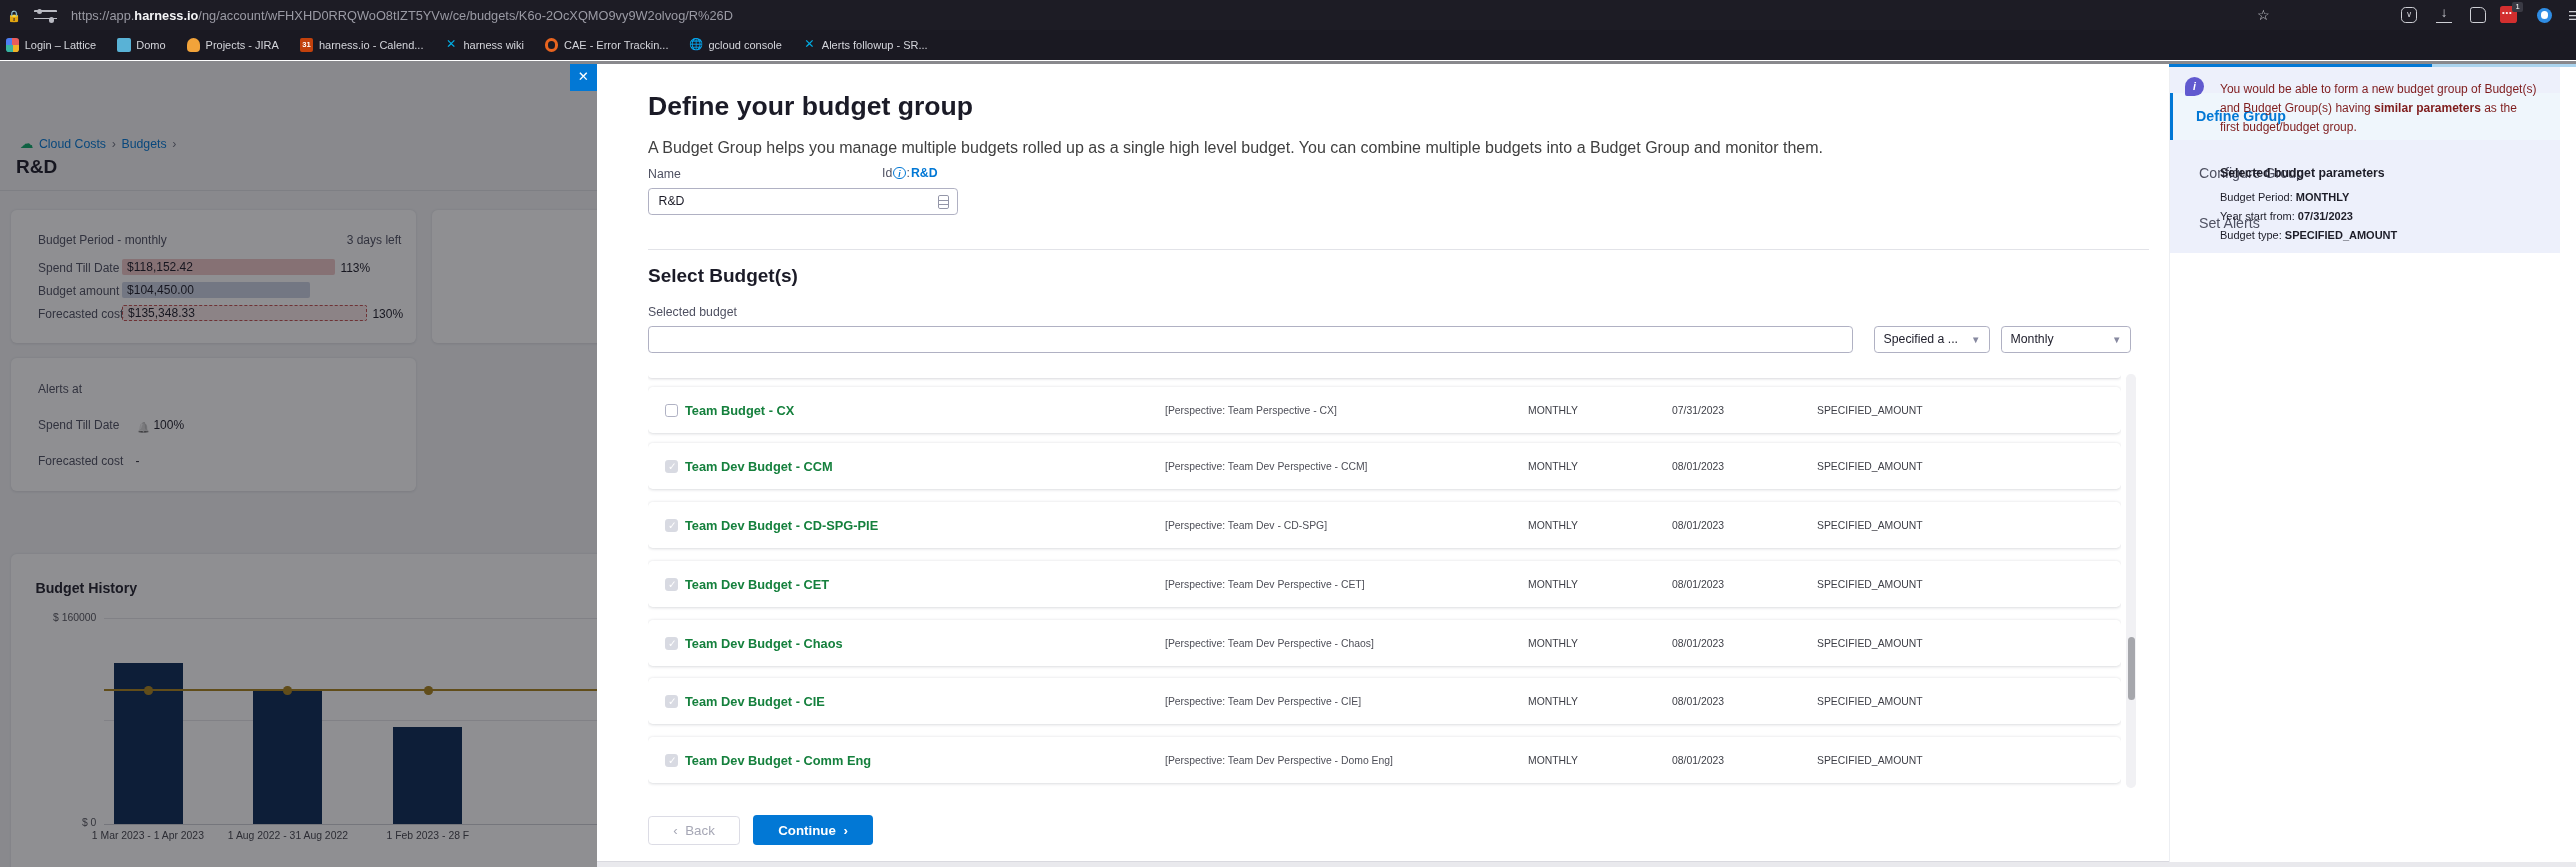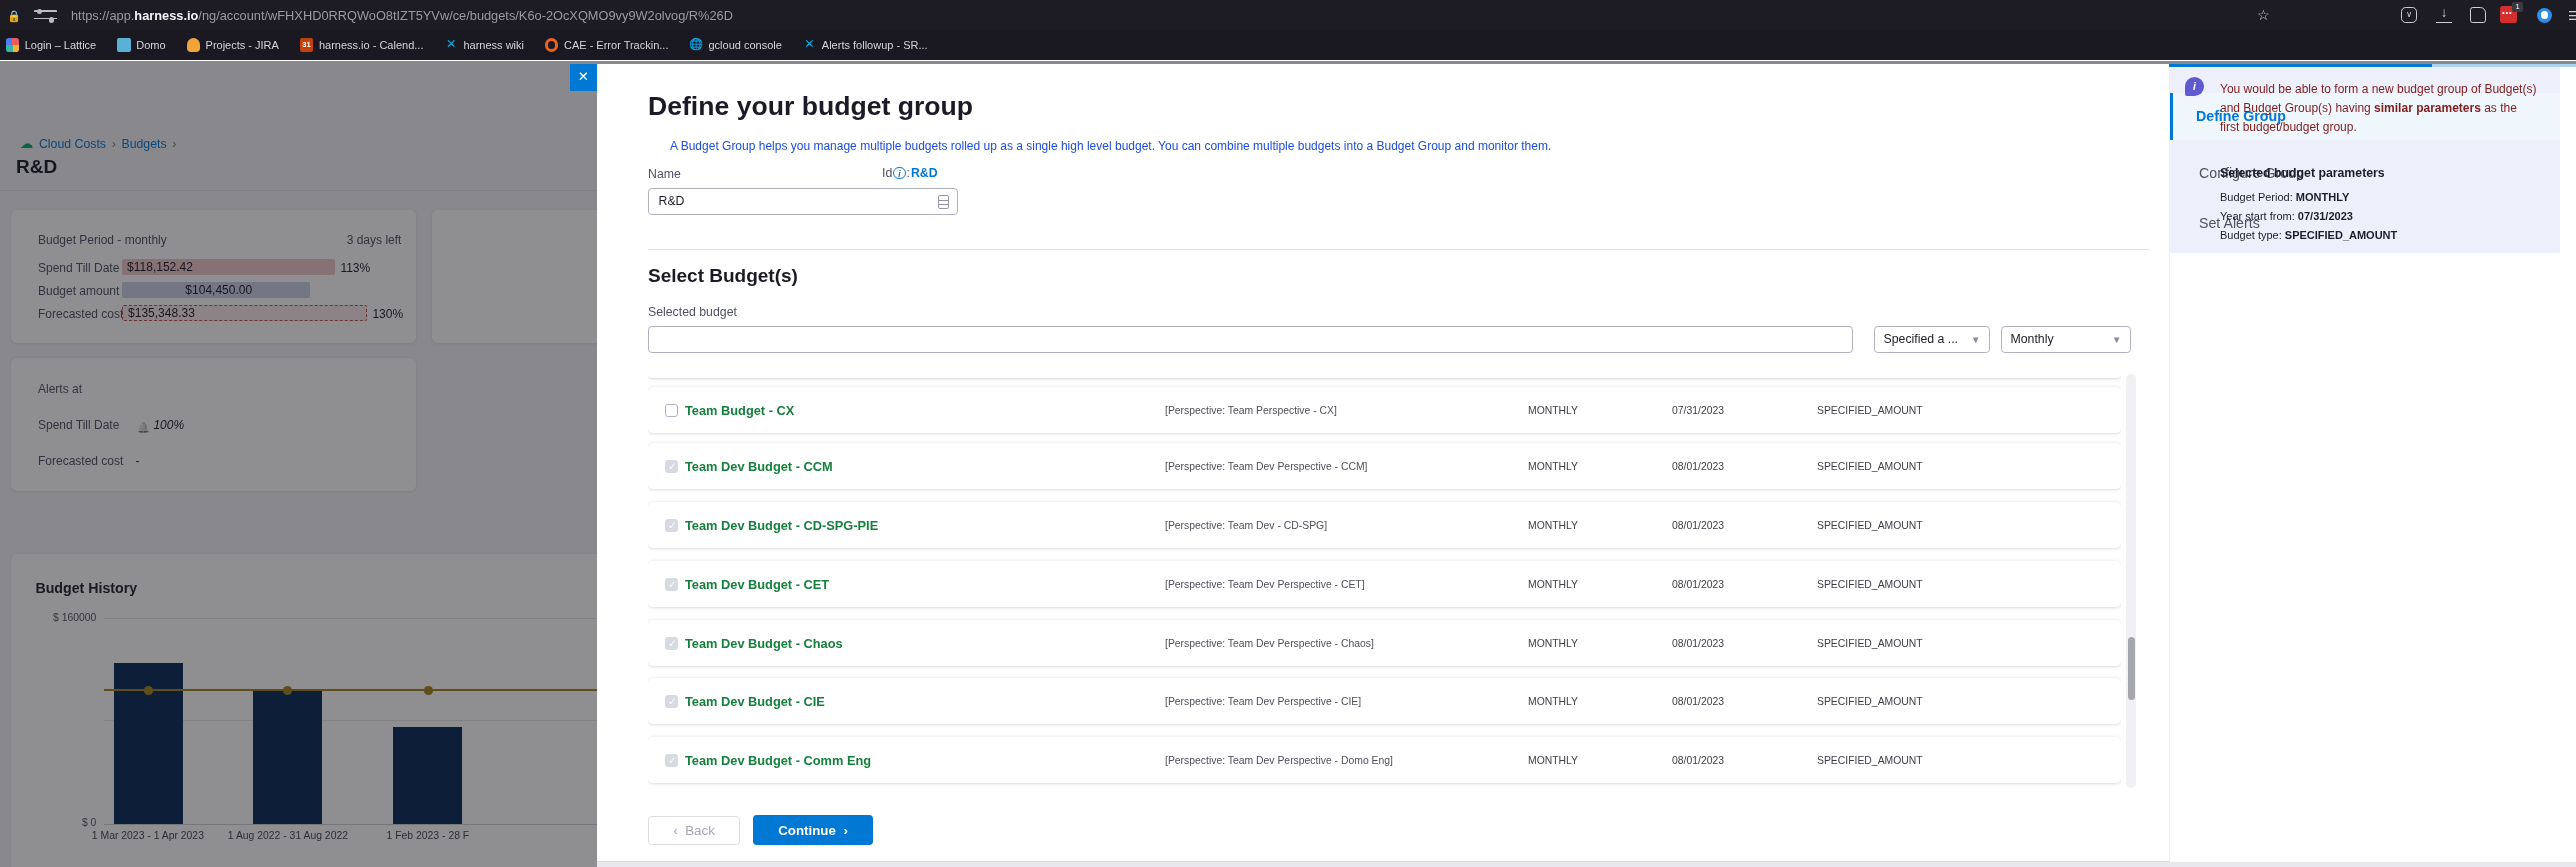--- a/index.html
+++ b/index.html
@@ -52,37 +52,37 @@
   .page-divider { left:0; top:129px; width:2576px; height:0.9px; background:#dfe0e5; }
   .card { background:#fff; border-radius:5.7px; box-shadow:0 0.9px 2.8px rgba(40,41,61,0.12); }
   .card1 { left:11.4px; top:149px; width:405px; height:133px; }
   .card1b { left:432px; top:149px; width:285px; height:133px; }
   .card2 { left:11.4px; top:297px; width:405px; height:133px; }
   .card3 { left:11.4px; top:493px; width:1138px; height:379px; }
   .c-lab { font-size:12px; color:#4f5162; }
   .c-val { font-size:12px; color:#1c1c28; }
   .vbar { height:16px; border-radius:1.9px; display:flex; align-items:center; padding-left:4.7px; }
   .vbar-spend { background:rgba(214,106,106,0.38); }
-  .vbar-budget { background:rgba(116,138,180,0.38);justify-content:center; }
+  .vbar-budget { background:rgba(116,138,180,0.38); }
   .vbar-forecast { background:rgba(214,106,106,0.15); border:1.4px dashed #c05050; }
   .bell-ic { font-size:10.4px; filter:grayscale(1); opacity:.75; }
   .hist-title { font-size:14.2px; font-weight:700; color:#22222e; }
   .gridline { height:0.9px; background:#e4e5e9; }
   .chart-bar { position:absolute; bottom:0; width:69px; background:#0b2b55; }
   .budget-line { position:absolute; left:0; right:0; height:2.4px; background:#a8821e; }
   .line-dot { position:absolute; top:-2.8px; width:8.5px; height:8.5px; border-radius:50%; background:#a8821e; }
   .axis-lab { font-size:10.4px; color:#55565e; }
   .xlab { position:absolute; width:209px; text-align:center; font-size:10.4px; color:#45464e; white-space:nowrap; }
 
   
   .modal { left:597px; top:64px; width:1979px; height:798px; background:#fff; z-index:10; }
   .modal-close { left:570px; top:64px; width:26.6px; height:26.6px; background:#0278d5; color:#fff;
     z-index:11; font-size:13.3px; text-align:center; line-height:26.6px; cursor:pointer; }
   .m-title { left:648px; top:91px; font-size:26.6px; font-weight:700; color:#1b1b27; z-index:11; }
-  .m-desc { left:648px; top:139px; font-size:12px; color:#1d4ed8; z-index:11;margin-left:22px; }
+  .m-desc { left:648px; top:139px; font-size:16px; color:#404040; z-index:11; }
   .f-label { font-size:12.3px; color:#4f5162; }
   .id-row { display:flex; gap:1px; align-items:center; font-size:12.3px; color:#4f5162; }
   .id-info-ic { color:#0278d5; border:1.1px solid #0278d5; width:12.3px; height:12.3px; border-radius:50%;
     font-size:8.5px; line-height:12.3px; text-align:center; font-style:italic; font-weight:700; }
   .id-val { color:#0278d5; font-weight:600; }
   .tinput { background:#fff; border:0.9px solid #b0b1c3; border-radius:3.8px; font-size:12.3px; color:#1b1b27;
     display:flex; align-items:center; padding:0 9.5px; }
   .clip-ic { position:absolute; right:7.6px; top:5.7px; width:11.4px; height:14.2px; border:1.2px solid #9496a8;
     border-radius:1.9px; background:linear-gradient(transparent 3.8px, #9496a8 3.8px 5px, transparent 5px 7.6px, #9496a8 7.6px 8.7px, transparent 8.7px); }
   .m-div { left:648px; top:249px; width:1501px; height:0.9px; background:#e2e3e8; z-index:11; }
@@ -210,21 +210,21 @@
           <span class="c-val">$135,348.33</span>
         </div>
       <div class="abs c-val" style="left:361px; top:97px;">130%</div>
     </div>
     <div class="abs card card1b"></div>
 
     <div class="abs card card2">
       <div class="abs c-lab" style="left:26.6px; top:24px;">Alerts at</div>
       <div class="abs c-lab" style="left:26.6px; top:60px;">Spend Till Date</div>
       <div class="abs" style="left:126px; top:59px;"><span class="bell-ic">🔔</span></div>
-      <div class="abs c-val" style="left:142px; top:60px;font-style:italic;">100%</div>
+      <div class="abs c-val" style="left:142px; top:60px;">100%</div>
       <div class="abs c-lab" style="left:26.6px; top:96px;">Forecasted cost</div>
       <div class="abs c-val" style="left:124px; top:96px;">-</div>
     </div>
 
     <div class="abs card card3">
       <div class="abs hist-title" style="left:24px; top:25.6px;">Budget History</div>
       <div class="abs axis-lab" style="left:0; top:58px; width:85px; text-align:right;">$ 160000</div>
       <div class="abs axis-lab" style="left:0; top:263px; width:85px; text-align:right;">$ 0</div>
       <div class="abs" style="left:93px; top:64px; width:1034px; height:206px;">
         <div class="gridline abs" style="left:0; top:0; width:100%;"></div>

